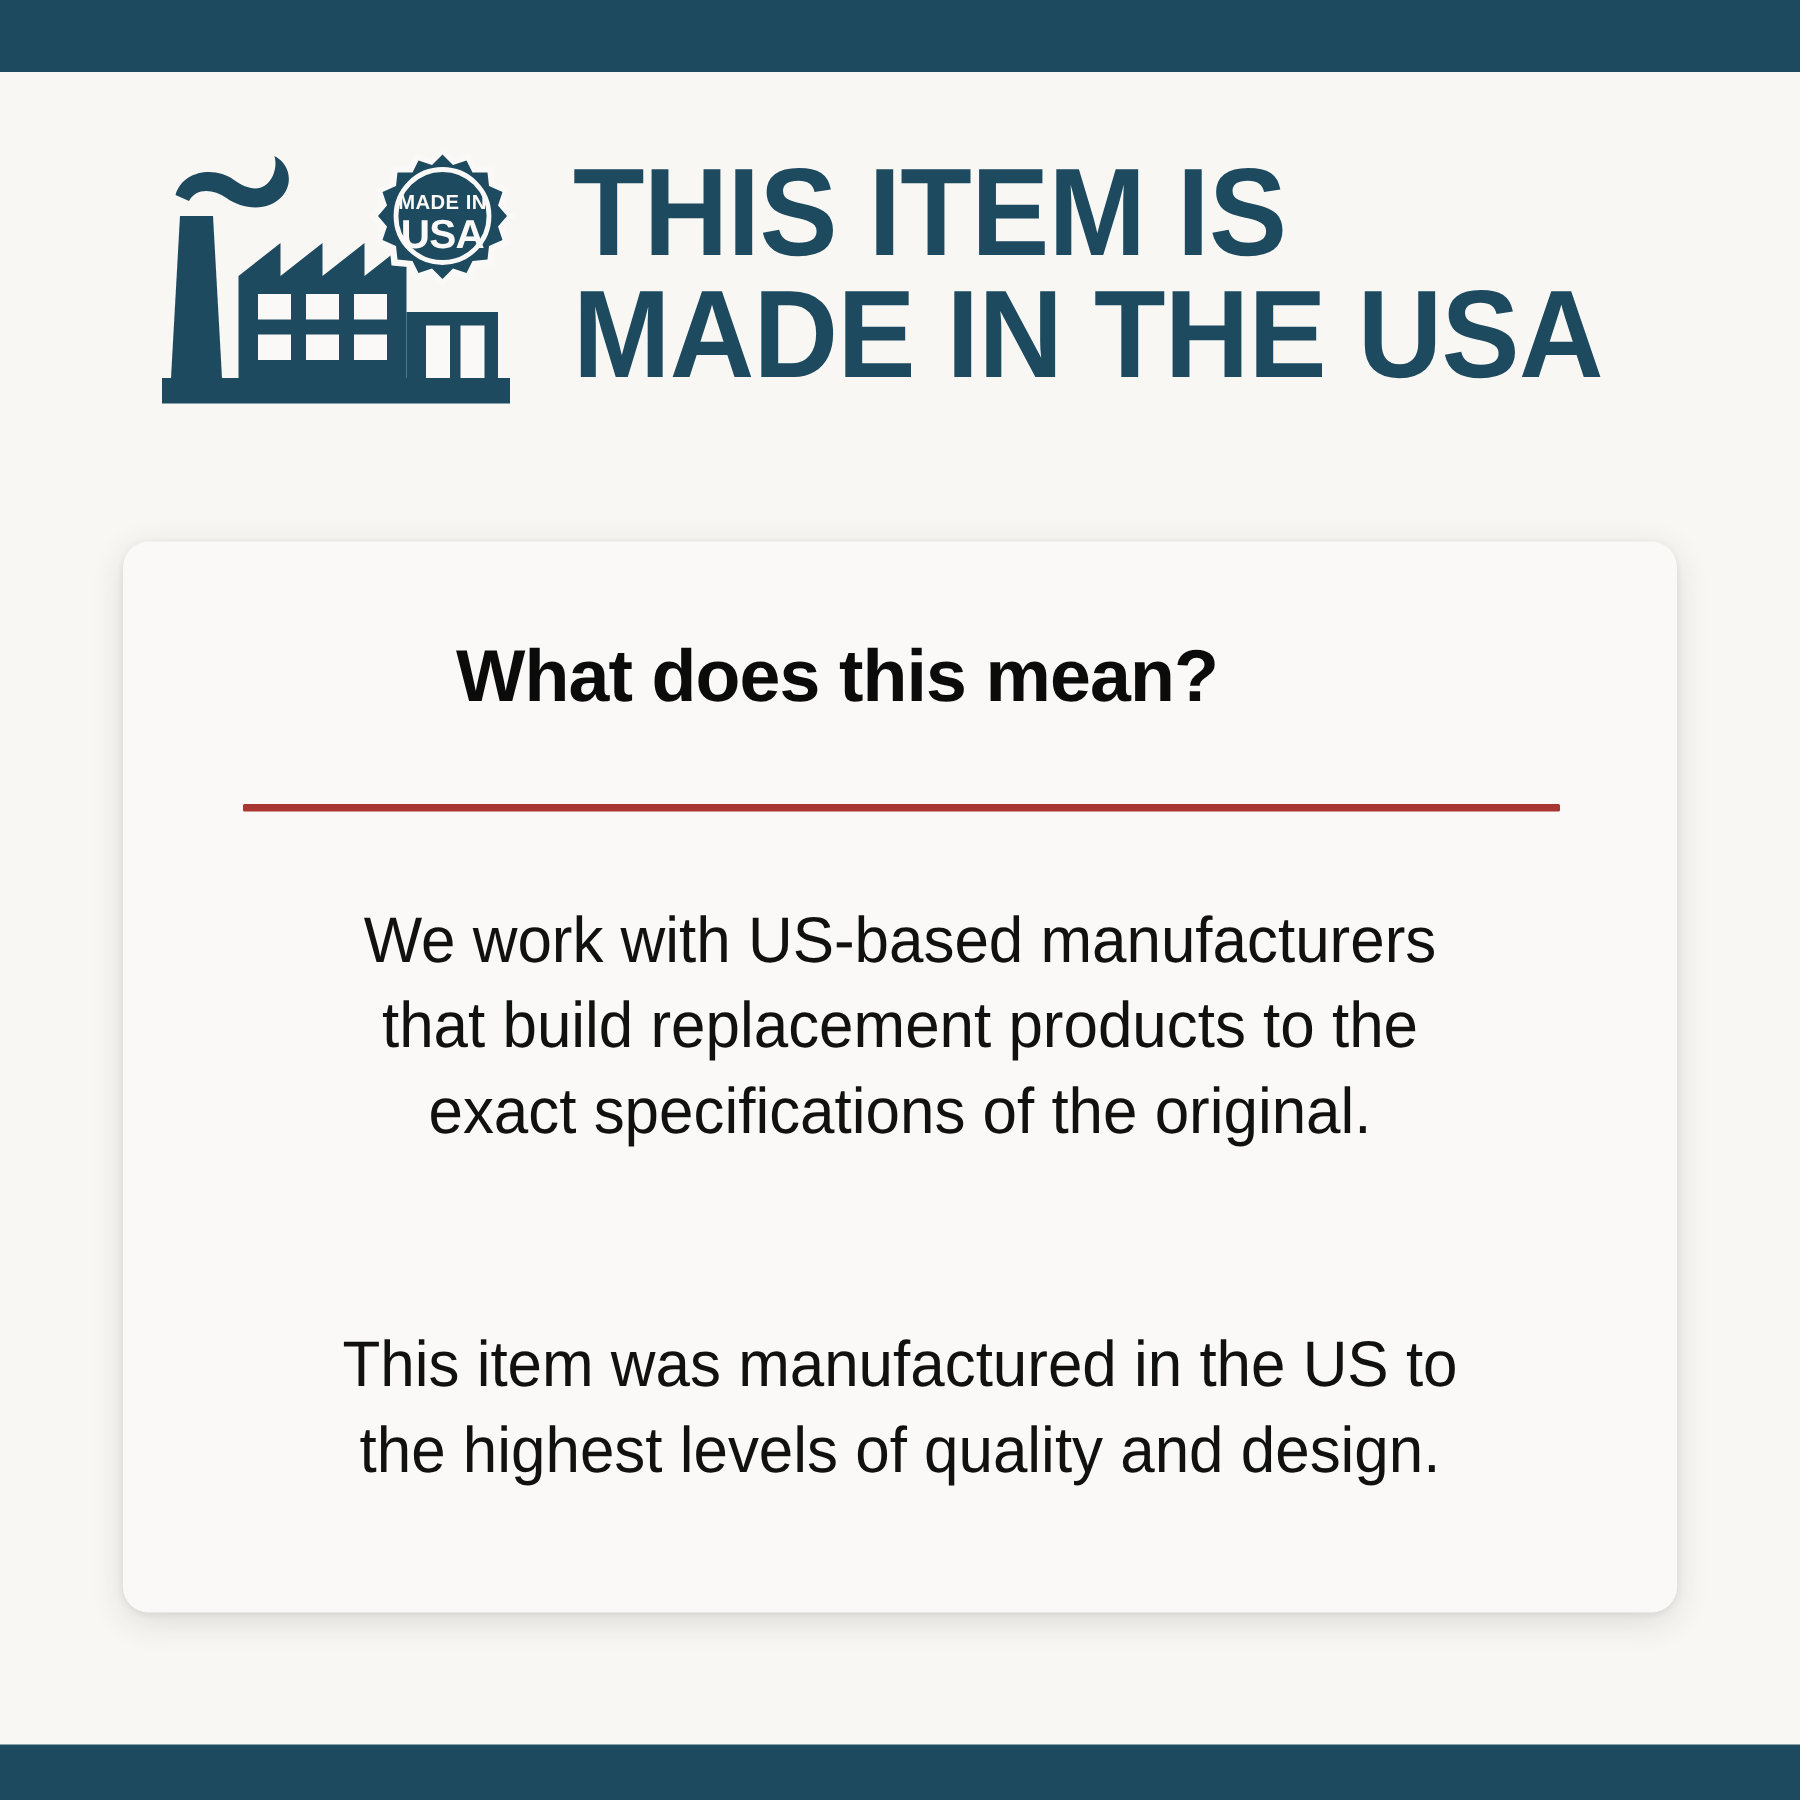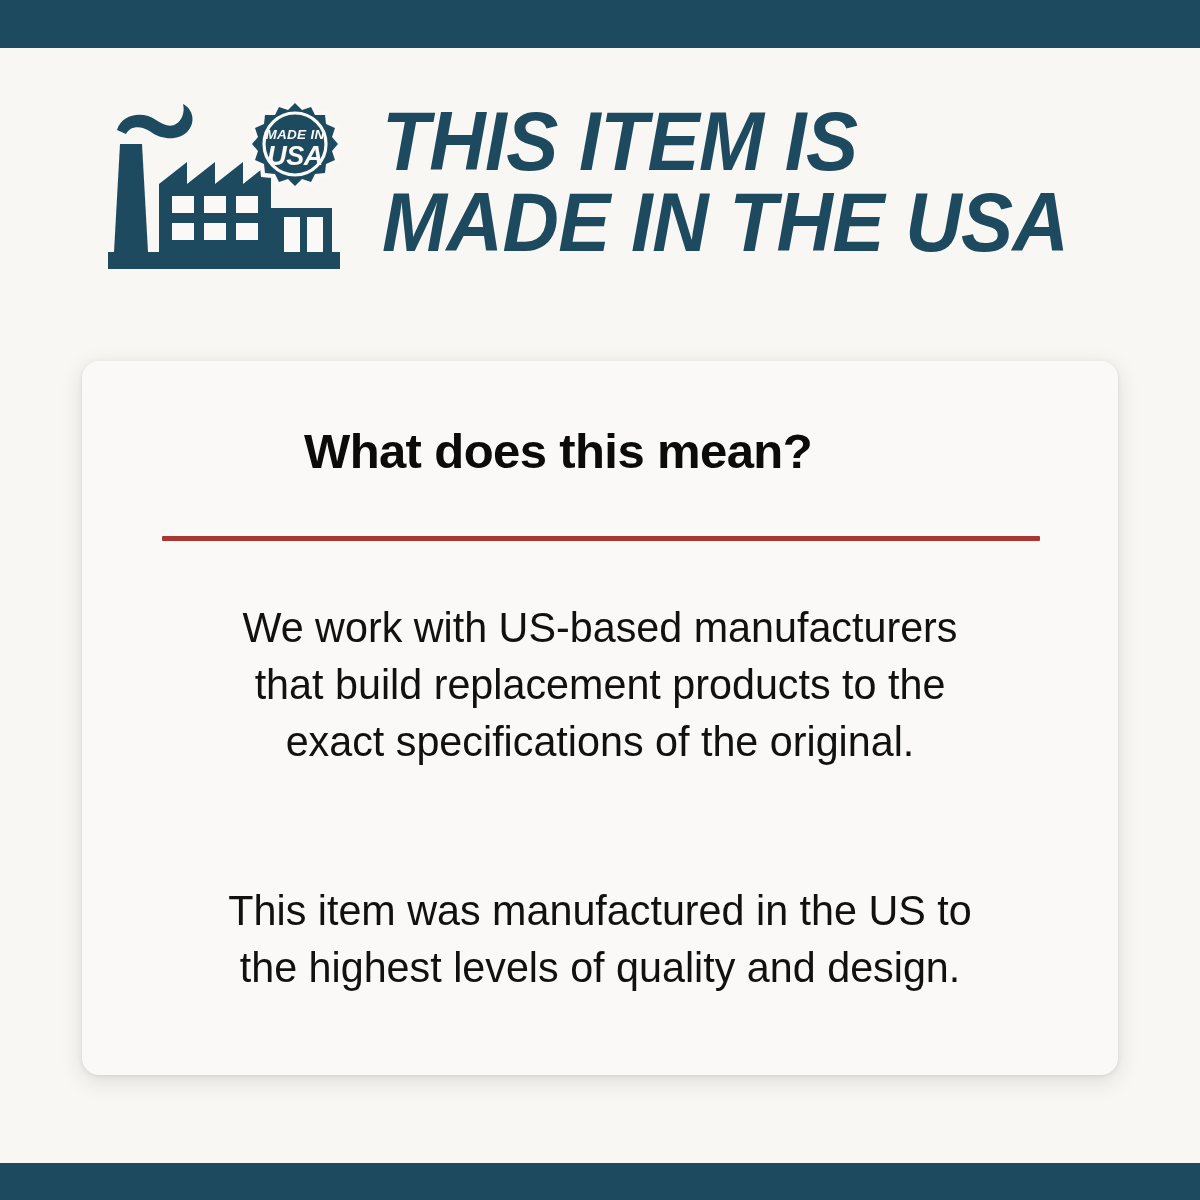--- a/index.html
+++ b/index.html
@@ -33,21 +33,20 @@
     background: #f8f7f4;
   }
 
   
   .header {
     position: absolute;
     left: 0;
     top: 52px;
     width: 1200px;
     height: 240px;
-    font-style: italic;
   }
 
   .logo-mark {
     position: absolute;
     left: 104px;
     top: 48px;
     width: 240px;
     height: 180px;
   }
   .logo-mark svg { display: block; width: 100%; height: 100%; }

